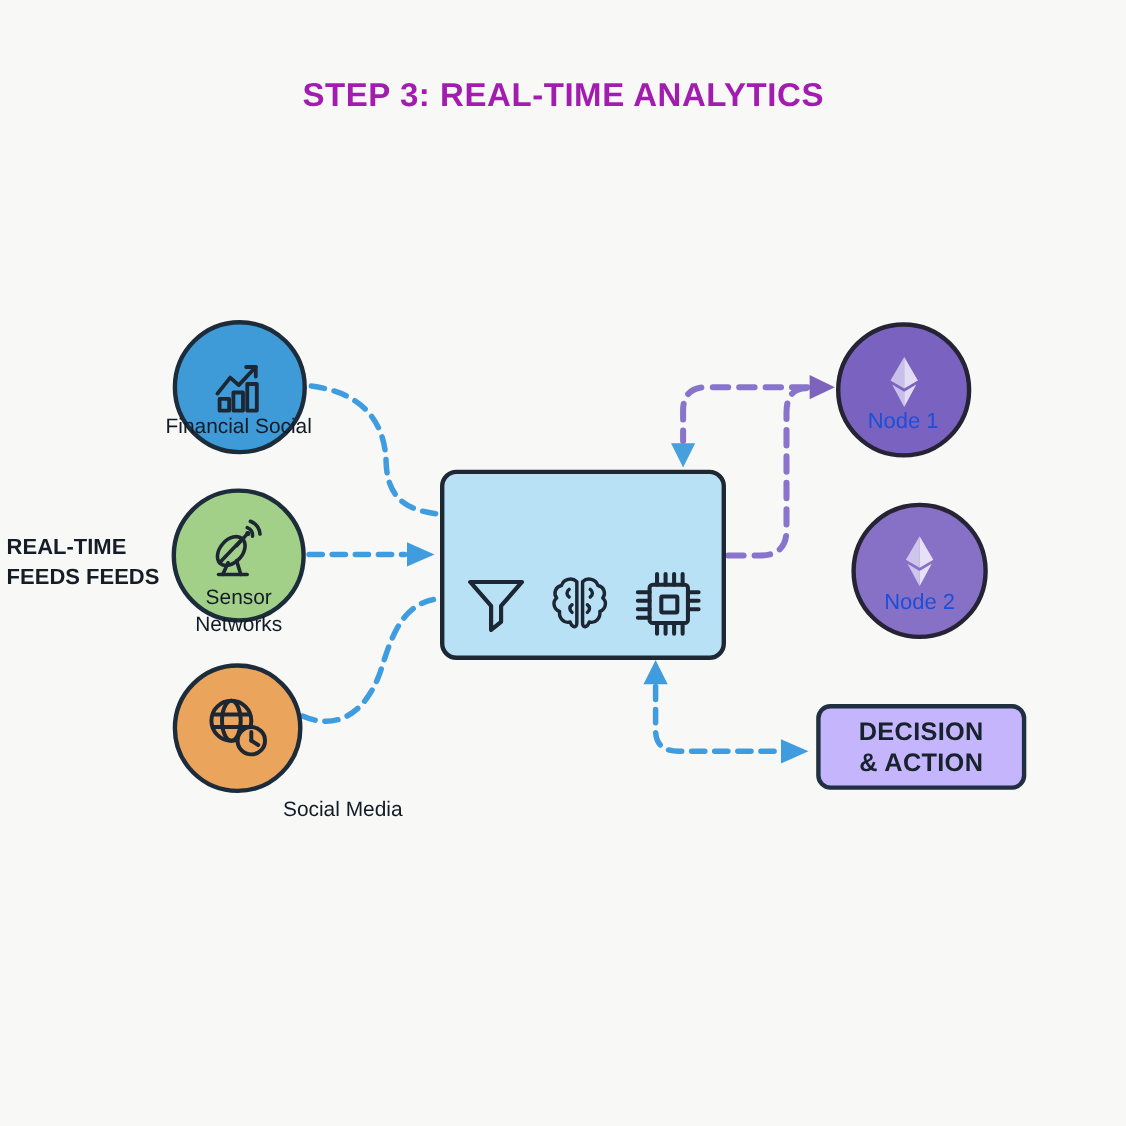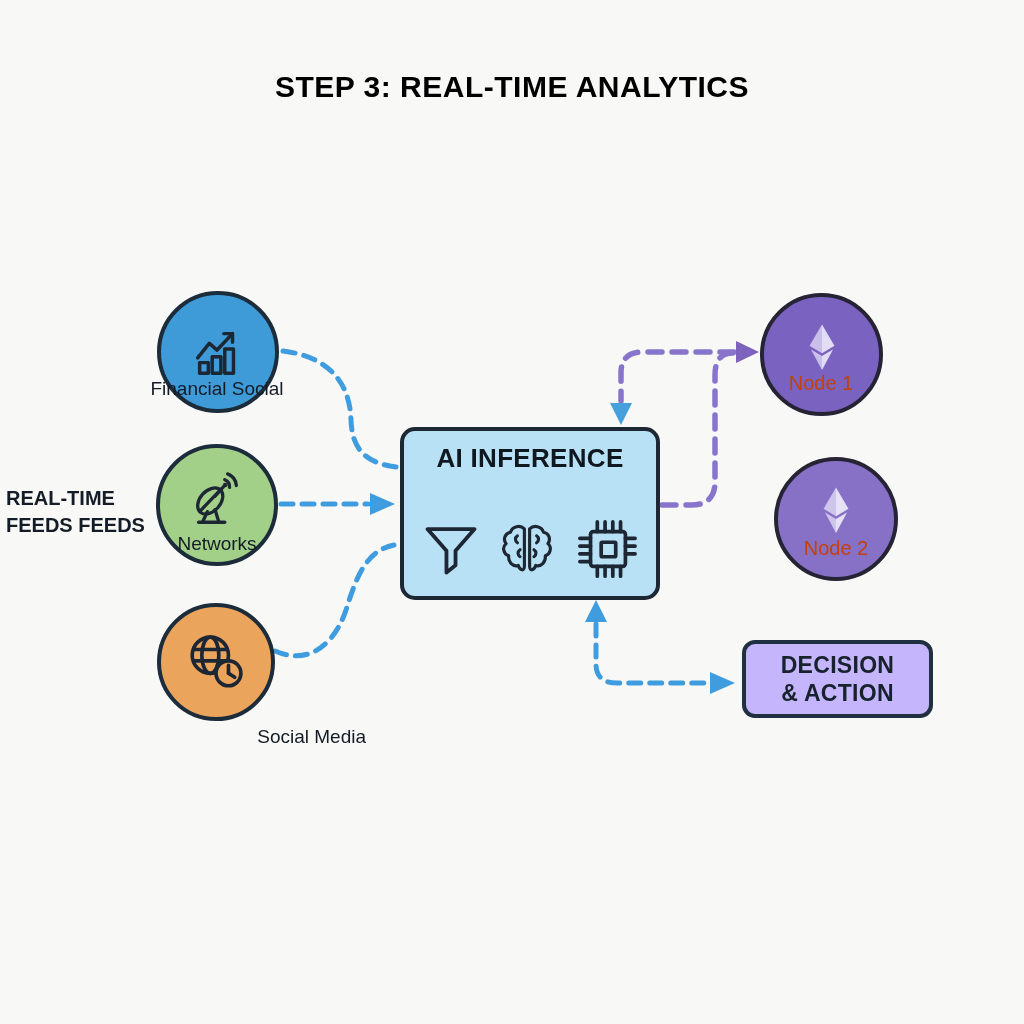--- a/index.html
+++ b/index.html
@@ -5,21 +5,21 @@
   html,body{margin:0;padding:0;}
   body{
     width:1024px;height:1024px;position:relative;overflow:hidden;
     background:#f8f8f7;
     font-family:"Liberation Sans", sans-serif;
     color:#1a232e;
   }
   .abs{position:absolute;}
   .page-title{
     top:70px;left:0;width:1024px;text-align:center;
-    font-size:30px;font-weight:700;letter-spacing:.5px;color:#000000;
+    font-size:30px;font-weight:700;letter-spacing:.5px;color:#a21caf;
   }
   .feeds-label{
     top:485px;left:6px;width:148px;
     font-size:20px;font-weight:700;line-height:27px;color:#141d27;
   }
   .circle{
     border-radius:50%;
     border:4px solid #1c2c3a;
     box-sizing:border-box;
     display:flex;align-items:center;justify-content:center;
@@ -30,21 +30,21 @@
   .c-node{border-color:#252334;}
   .c-node1{left:760px;top:293px;width:123px;height:123px;background:#7a63c0;}
   .c-node2{left:774px;top:457px;width:124px;height:124px;background:#8671c7;}
   .src-label{
     text-align:center;font-size:19px;font-weight:400;color:#131c26;line-height:25px;
   }
   .lbl-financial{left:62px;top:376px;width:310px;}
   .lbl-sensor{left:117px;top:531px;width:200px;}
   .lbl-social{left:66px;top:724px;width:300px;text-align:right;}
   .node-label{
-    text-align:center;font-size:20px;font-weight:500;color:#c2410c;
+    text-align:center;font-size:20px;font-weight:500;color:#1d4ed8;
   }
   .lbl-node1{left:746px;top:372px;width:150px;}
   .lbl-node2{left:761px;top:537px;width:150px;}
   .engine-box{
     left:400px;top:427px;width:260px;height:173px;
     background:#b9e1f6;border:4px solid #1d2834;border-radius:15px;
     box-sizing:border-box;
   }
   .engine-title{
     left:400px;top:443px;width:260px;text-align:center;
@@ -115,41 +115,41 @@
       <circle cx="38.5" cy="14.5" r="2.4" fill="#1d2733" stroke="none"></circle>
       <path d="M20,42 L15,53"></path>
       <path d="M28,40 L32,53"></path>
       <path d="M11,53 H38"></path>
       <path d="M43,17 A8 8 0 0 0 38,9"></path>
       <path d="M50,15 A14 14 0 0 0 41,3"></path>
     </svg>
   </span>
 </div>
 <div class="abs src-label lbl-sensor">
+  <div>Sensor</div>
   <div>Networks</div>
 </div>
 
 <div class="abs circle c-social">
   <span>
     <svg width="68" height="68" viewBox="0 0 60 60" fill="none" stroke="#1d2733" stroke-width="3.2" stroke-linecap="round" stroke-linejoin="round">
       <circle cx="25" cy="24" r="16"></circle>
       <ellipse cx="25" cy="24" rx="7.5" ry="16"></ellipse>
       <path d="M10.5,19 H39.5"></path>
       <path d="M10.5,29 H39.5"></path>
       <circle cx="41" cy="40" r="11" fill="#eba45c"></circle>
       <path d="M41,40 V33"></path>
       <path d="M41,40 L46.5,43.5"></path>
     </svg>
   </span>
 </div>
 <div class="abs src-label lbl-social">Social Media</div>
 
 <div class="abs engine-box"></div>
 <div class="abs engine-title">
-  <div>AI INFERENCE</div>
 </div>
 
 <span class="abs" style="left:422px;top:518px;">
   <svg width="58" height="62" viewBox="0 0 64 68" fill="none" stroke="#1d2733" stroke-width="4.2" stroke-linecap="round" stroke-linejoin="round">
     <path d="M6,12 H58 L37,36 V52 L27,60 V36 Z"></path>
   </svg>
 </span>
 <span class="abs" style="left:499px;top:521px;">
   <svg width="56" height="54" viewBox="0 0 64 62" fill="none" stroke="#1d2733" stroke-width="3.6" stroke-linecap="round" stroke-linejoin="round">
     <path d="M29,9 C24,4 15,6 13,13 C7,14 4,21 8,26 C3,30 5,38 11,40 C10,47 16,53 22,51 C24,57 29,58 29,52 Z"></path>

